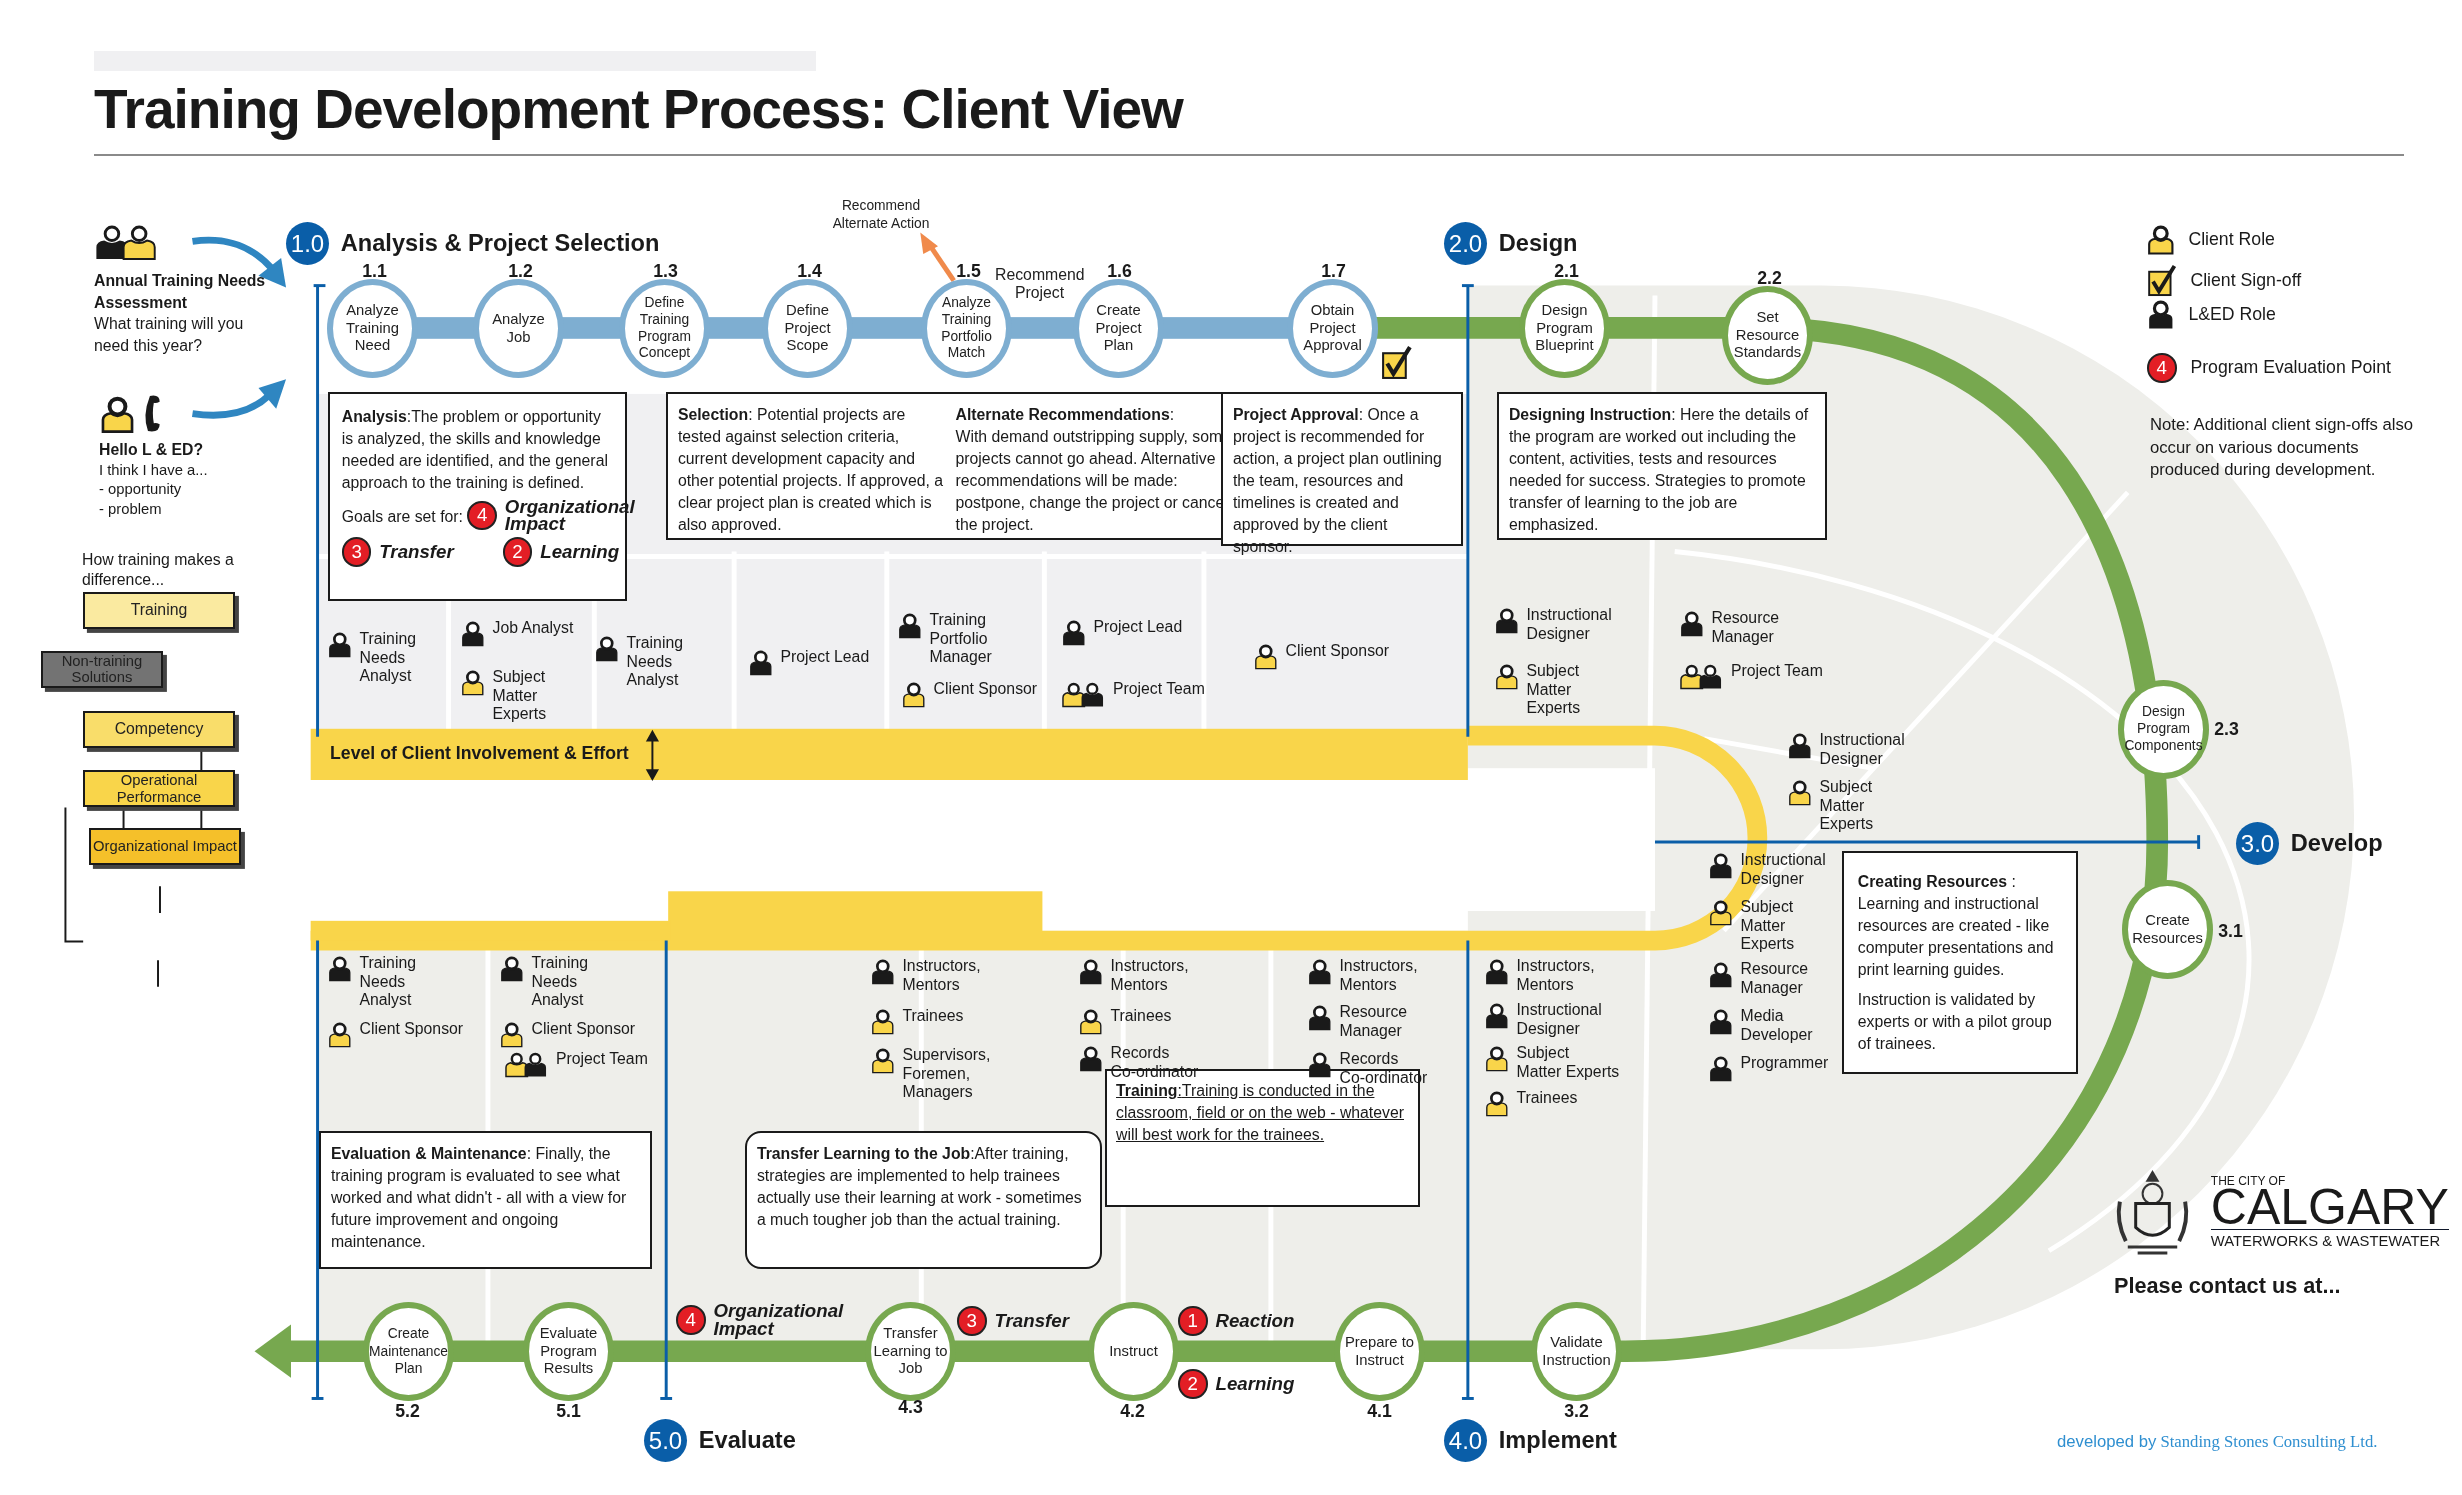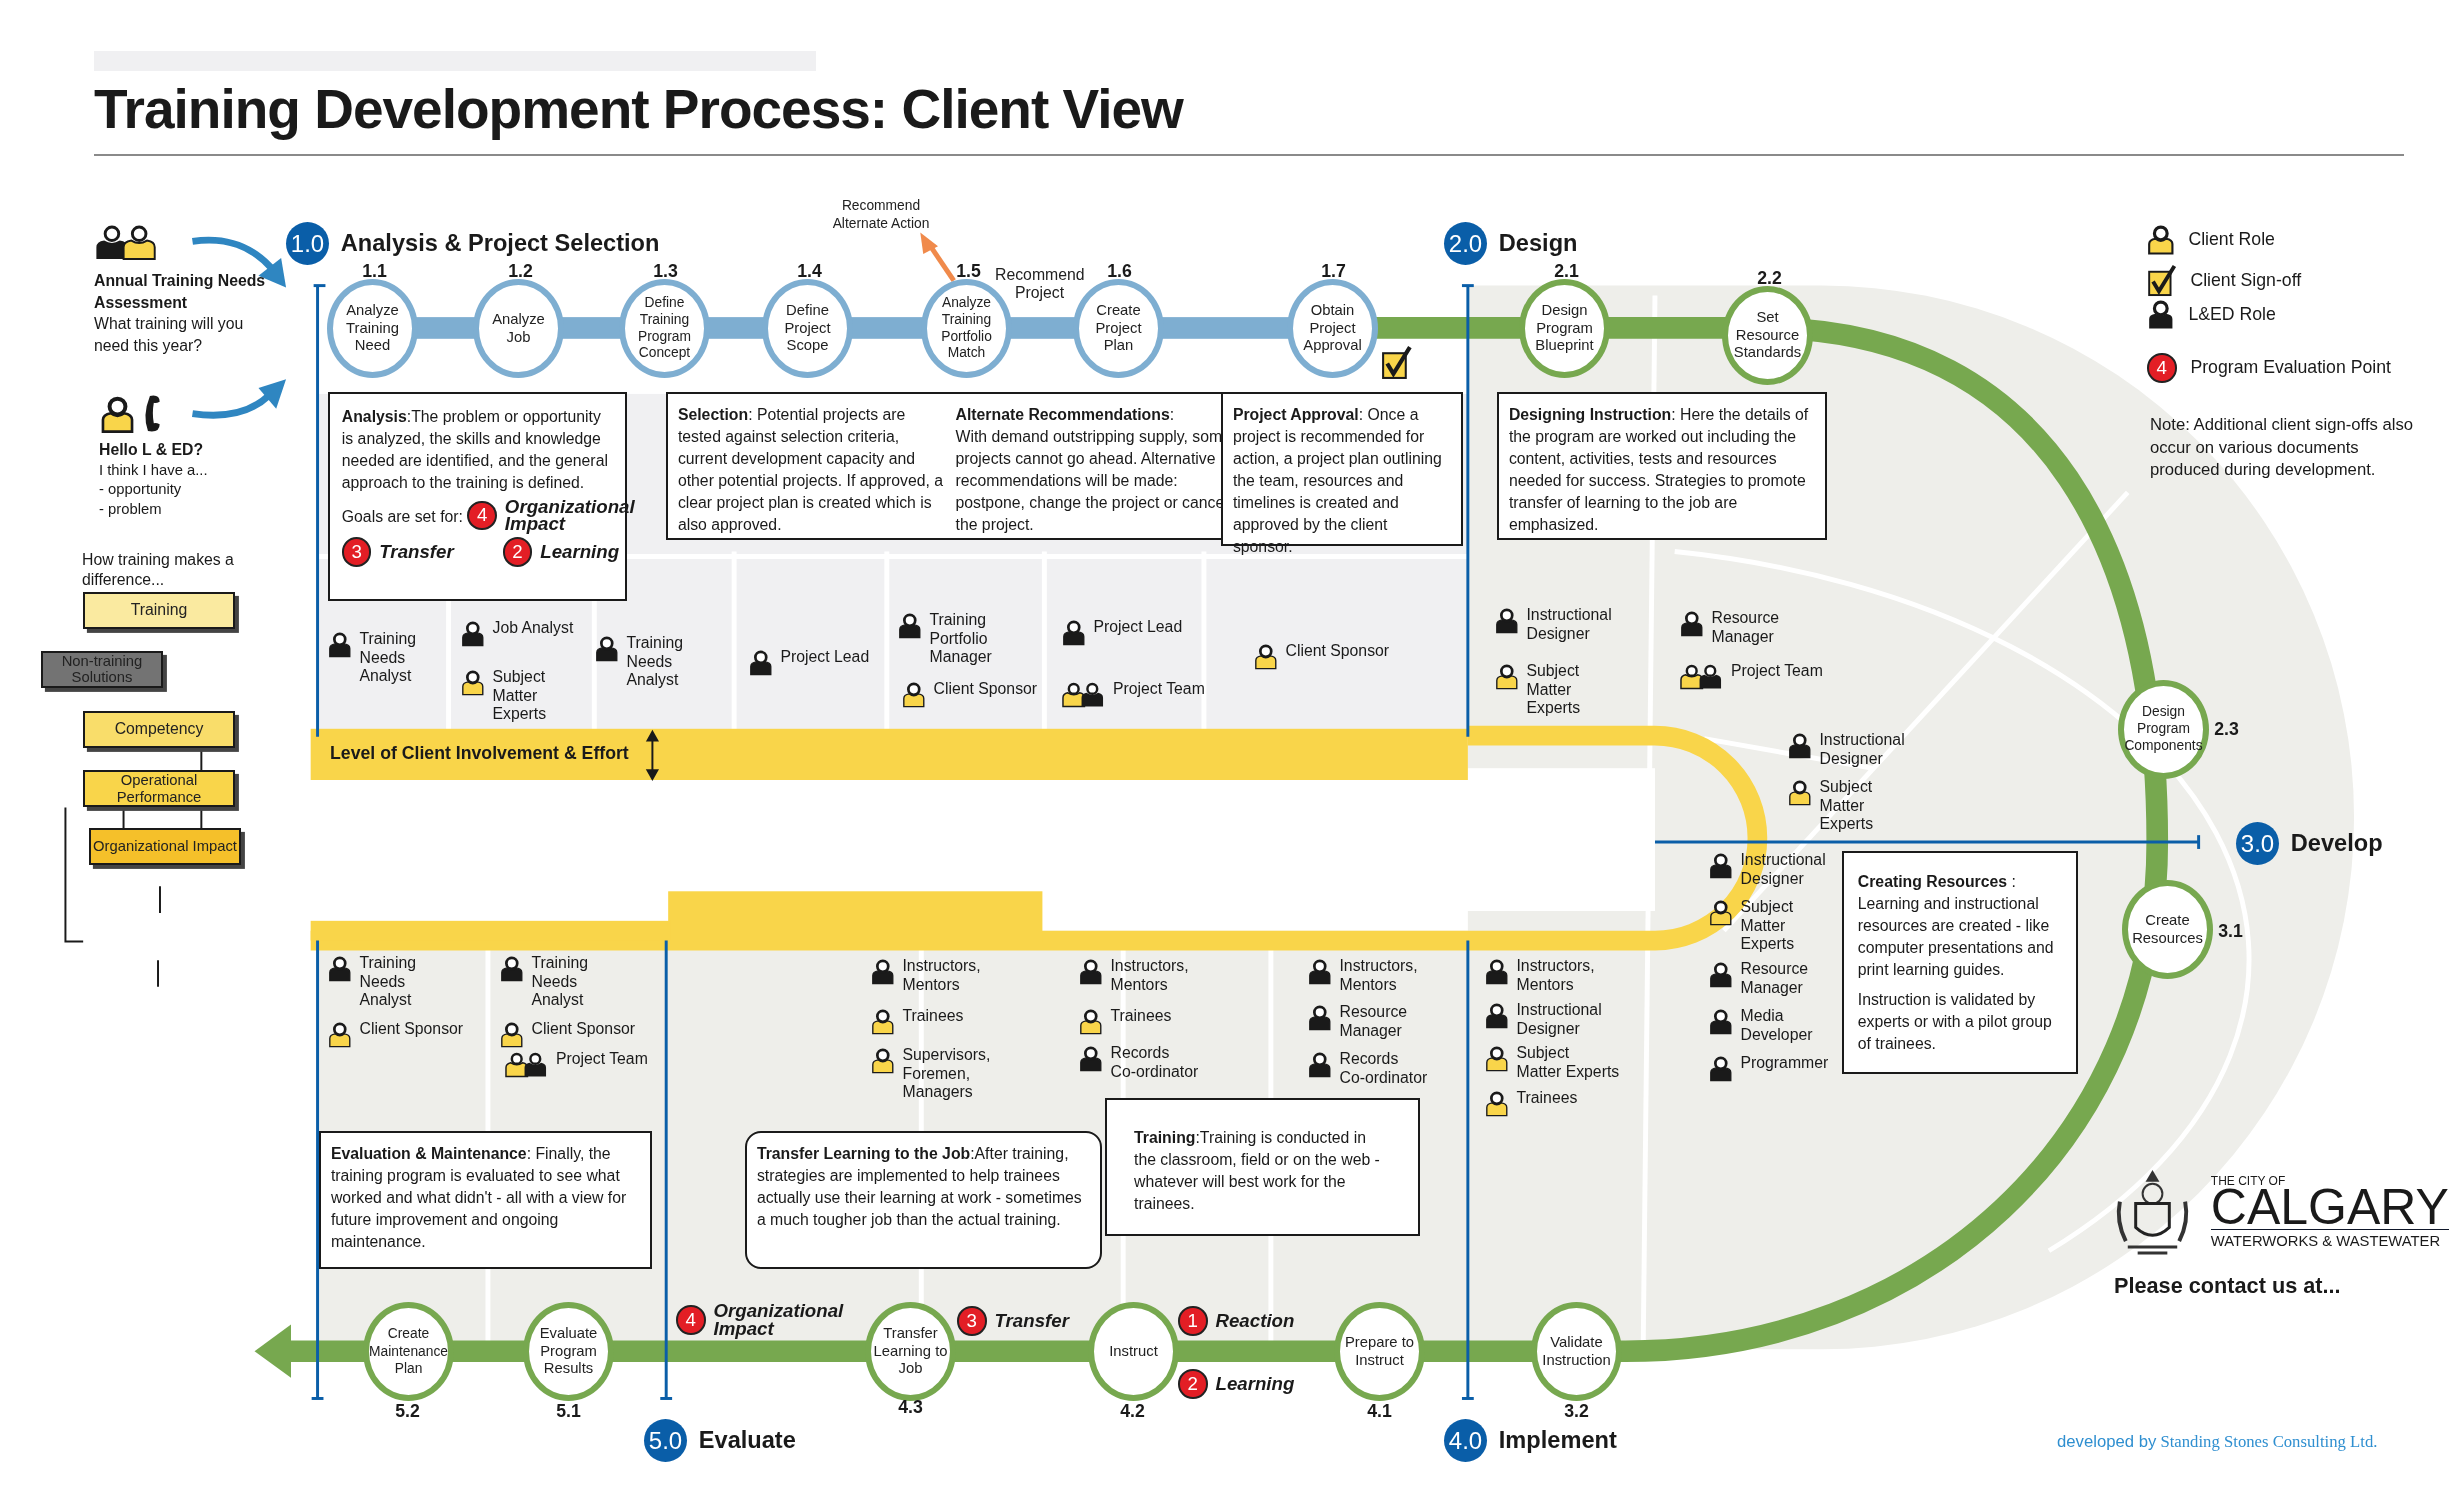--- a/index.html
+++ b/index.html
@@ -282,21 +282,21 @@
     <b>Creating Resources</b> :<br><span>Learning and instructional resources are created - like computer presentations and print learning guides.</span>
     <div style="margin-top:7.9px;">Instruction is validated by experts or with a pilot group of trainees.</div>
   </div>
 
   <div class="callout" style="left:319px;top:1131px;width:333px;height:138px;padding:9.9px;">
     <b>Evaluation &amp; Maintenance</b>: <span>Finally, the training program is evaluated to see what worked and what didn't - all with a view for future improvement and ongoing maintenance.</span>
   </div>
   <div class="callout" style="left:745px;top:1131px;width:357px;height:138px;padding:9.9px;border-radius:16px;">
     <b>Transfer Learning to the Job</b>:<span>After training, strategies are implemented to help trainees actually use their learning at work - sometimes a much tougher job than the actual training.</span>
   </div>
-  <div class="callout" style="left:1105px;top:1098px;width:315px;height:138px;padding:27px;">
+  <div class="callout" style="left:1105px;top:1069px;width:315px;height:138px;padding:9px;text-decoration:underline;">
     <b>Training</b>:<span>Training is conducted in the classroom, field or on the web - whatever will best work for the trainees.</span>
   </div>
 
   <div class="abs eval" style="left:676px;top:1302px;">
       <span class="badge">4</span>
       <span style="width:128px;line-height:17.7px;">Organizational Impact</span>
     </div>
   <div class="abs eval" style="left:957px;top:1306px;">
       <span class="badge">3</span>
       <span>Transfer</span>

